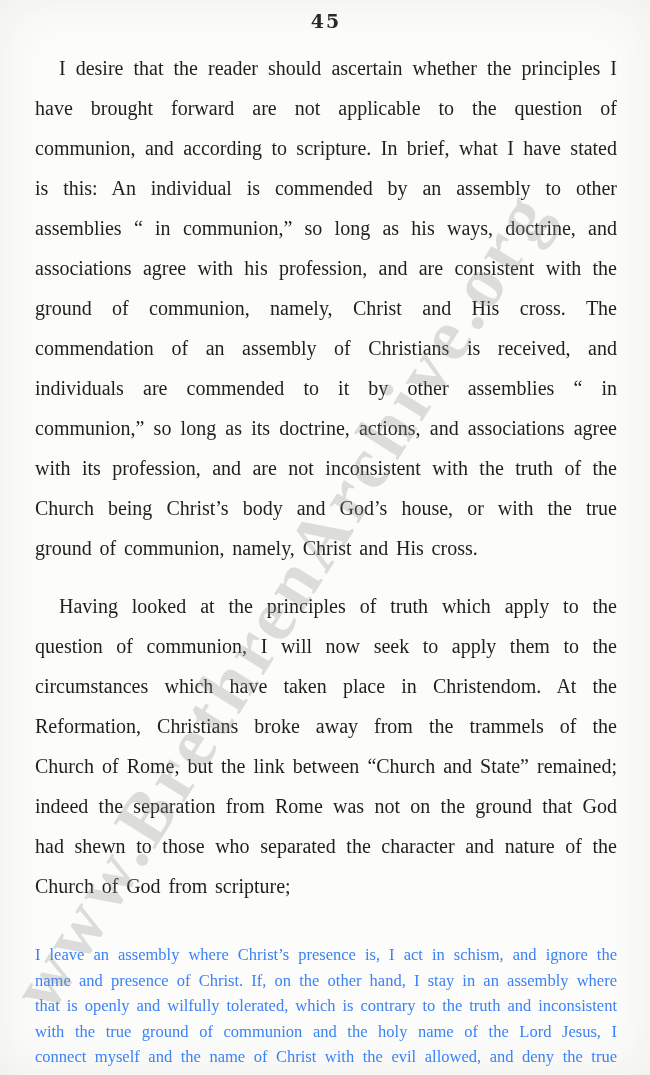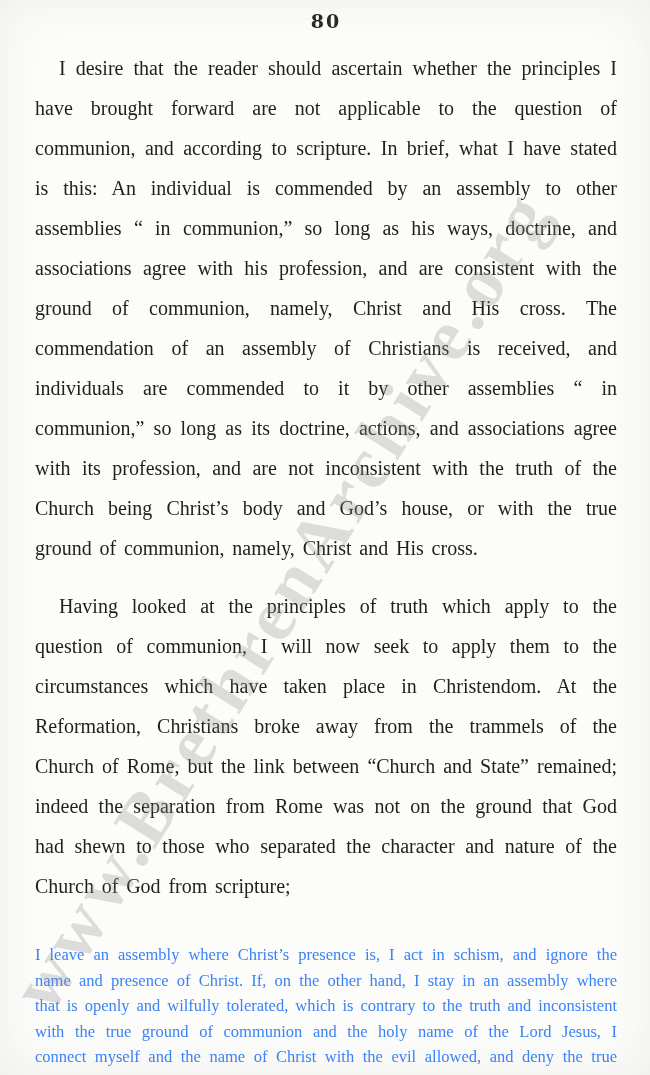--- a/index.html
+++ b/index.html
@@ -63,21 +63,21 @@
     color: rgba(145,145,145,0.30);
     pointer-events: none;
     user-select: none;
     font-family: "Liberation Serif", "DejaVu Serif", serif;
   }
 </style>
 </head>
 <body>
 
 <div class="page">
-  <div class="page-number">80</div>
+  <div class="page-number">45</div>
 
   <div class="body-text">
     <p>I desire that the reader should ascertain whether the principles I have brought forward are not applicable to the question of communion, and according to scripture.  In brief, what I have stated is this: An individual is commended by an assembly to other assemblies “ in communion,” so long as his ways, doctrine, and associations agree with his profession, and are consistent with the ground of communion, namely, Christ and His cross.  The commendation of an assembly of Christians is received, and individuals are commended to it by other assemblies “ in communion,” so long as its doctrine, actions, and associations agree with its profession, and are not inconsistent with the truth of the Church being Christ’s body and God’s house, or with the true ground of communion, namely, Christ and His cross.</p>
     <p>Having looked at the principles of truth which apply to the question of communion, I will now seek to apply them to the circumstances which have taken place in Christendom.  At the Reformation, Christians broke away from the trammels of the Church of Rome, but the link between “Church and State” remained; indeed the separation from Rome was not on the ground that God had shewn to those who separated the character and nature of the Church of God from scripture;</p>
   </div>
 
   <p class="footnote">I leave an assembly where Christ’s presence is, I act in schism, and ignore the name and presence of Christ.  If, on the other hand, I stay in an assembly where that is openly and wilfully tolerated, which is contrary to the truth and inconsistent with the true ground of communion and the holy name of the Lord Jesus, I connect myself and the name of Christ with the evil allowed, and deny the true character of the assembly and its responsibilities.</p>
 
   <div class="watermark">www.BrethrenArchive.org</div>
 </div>

